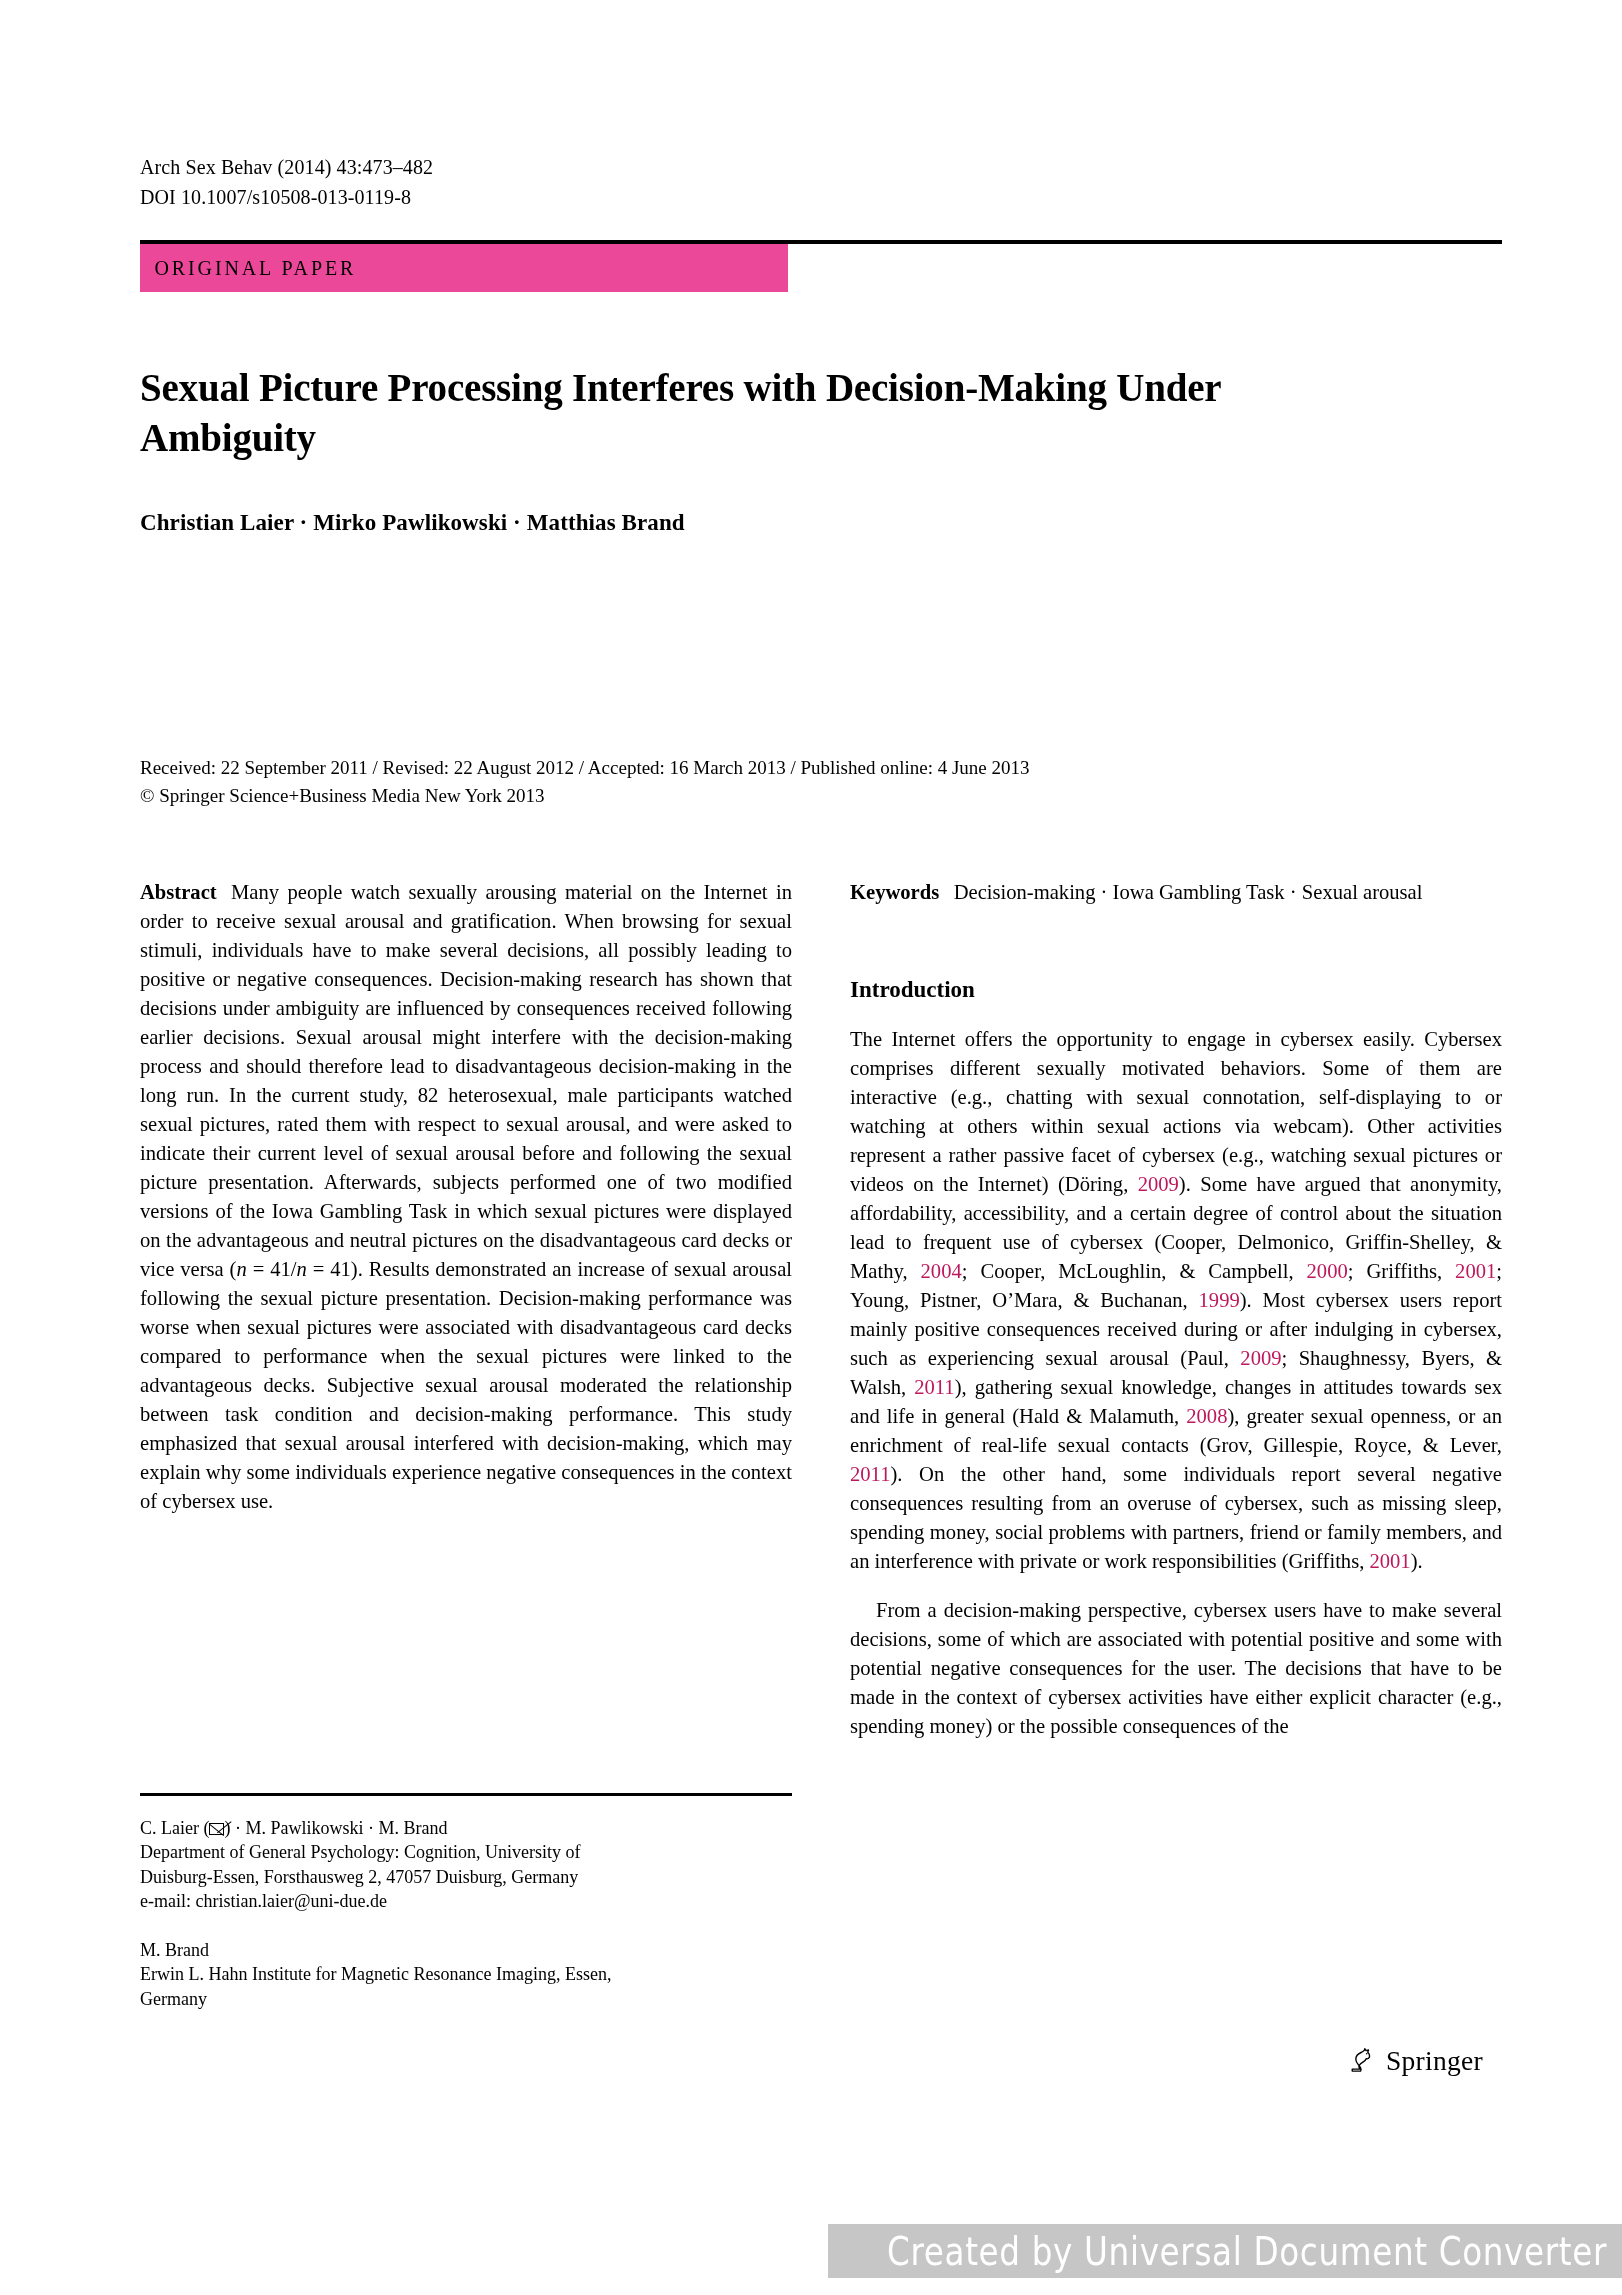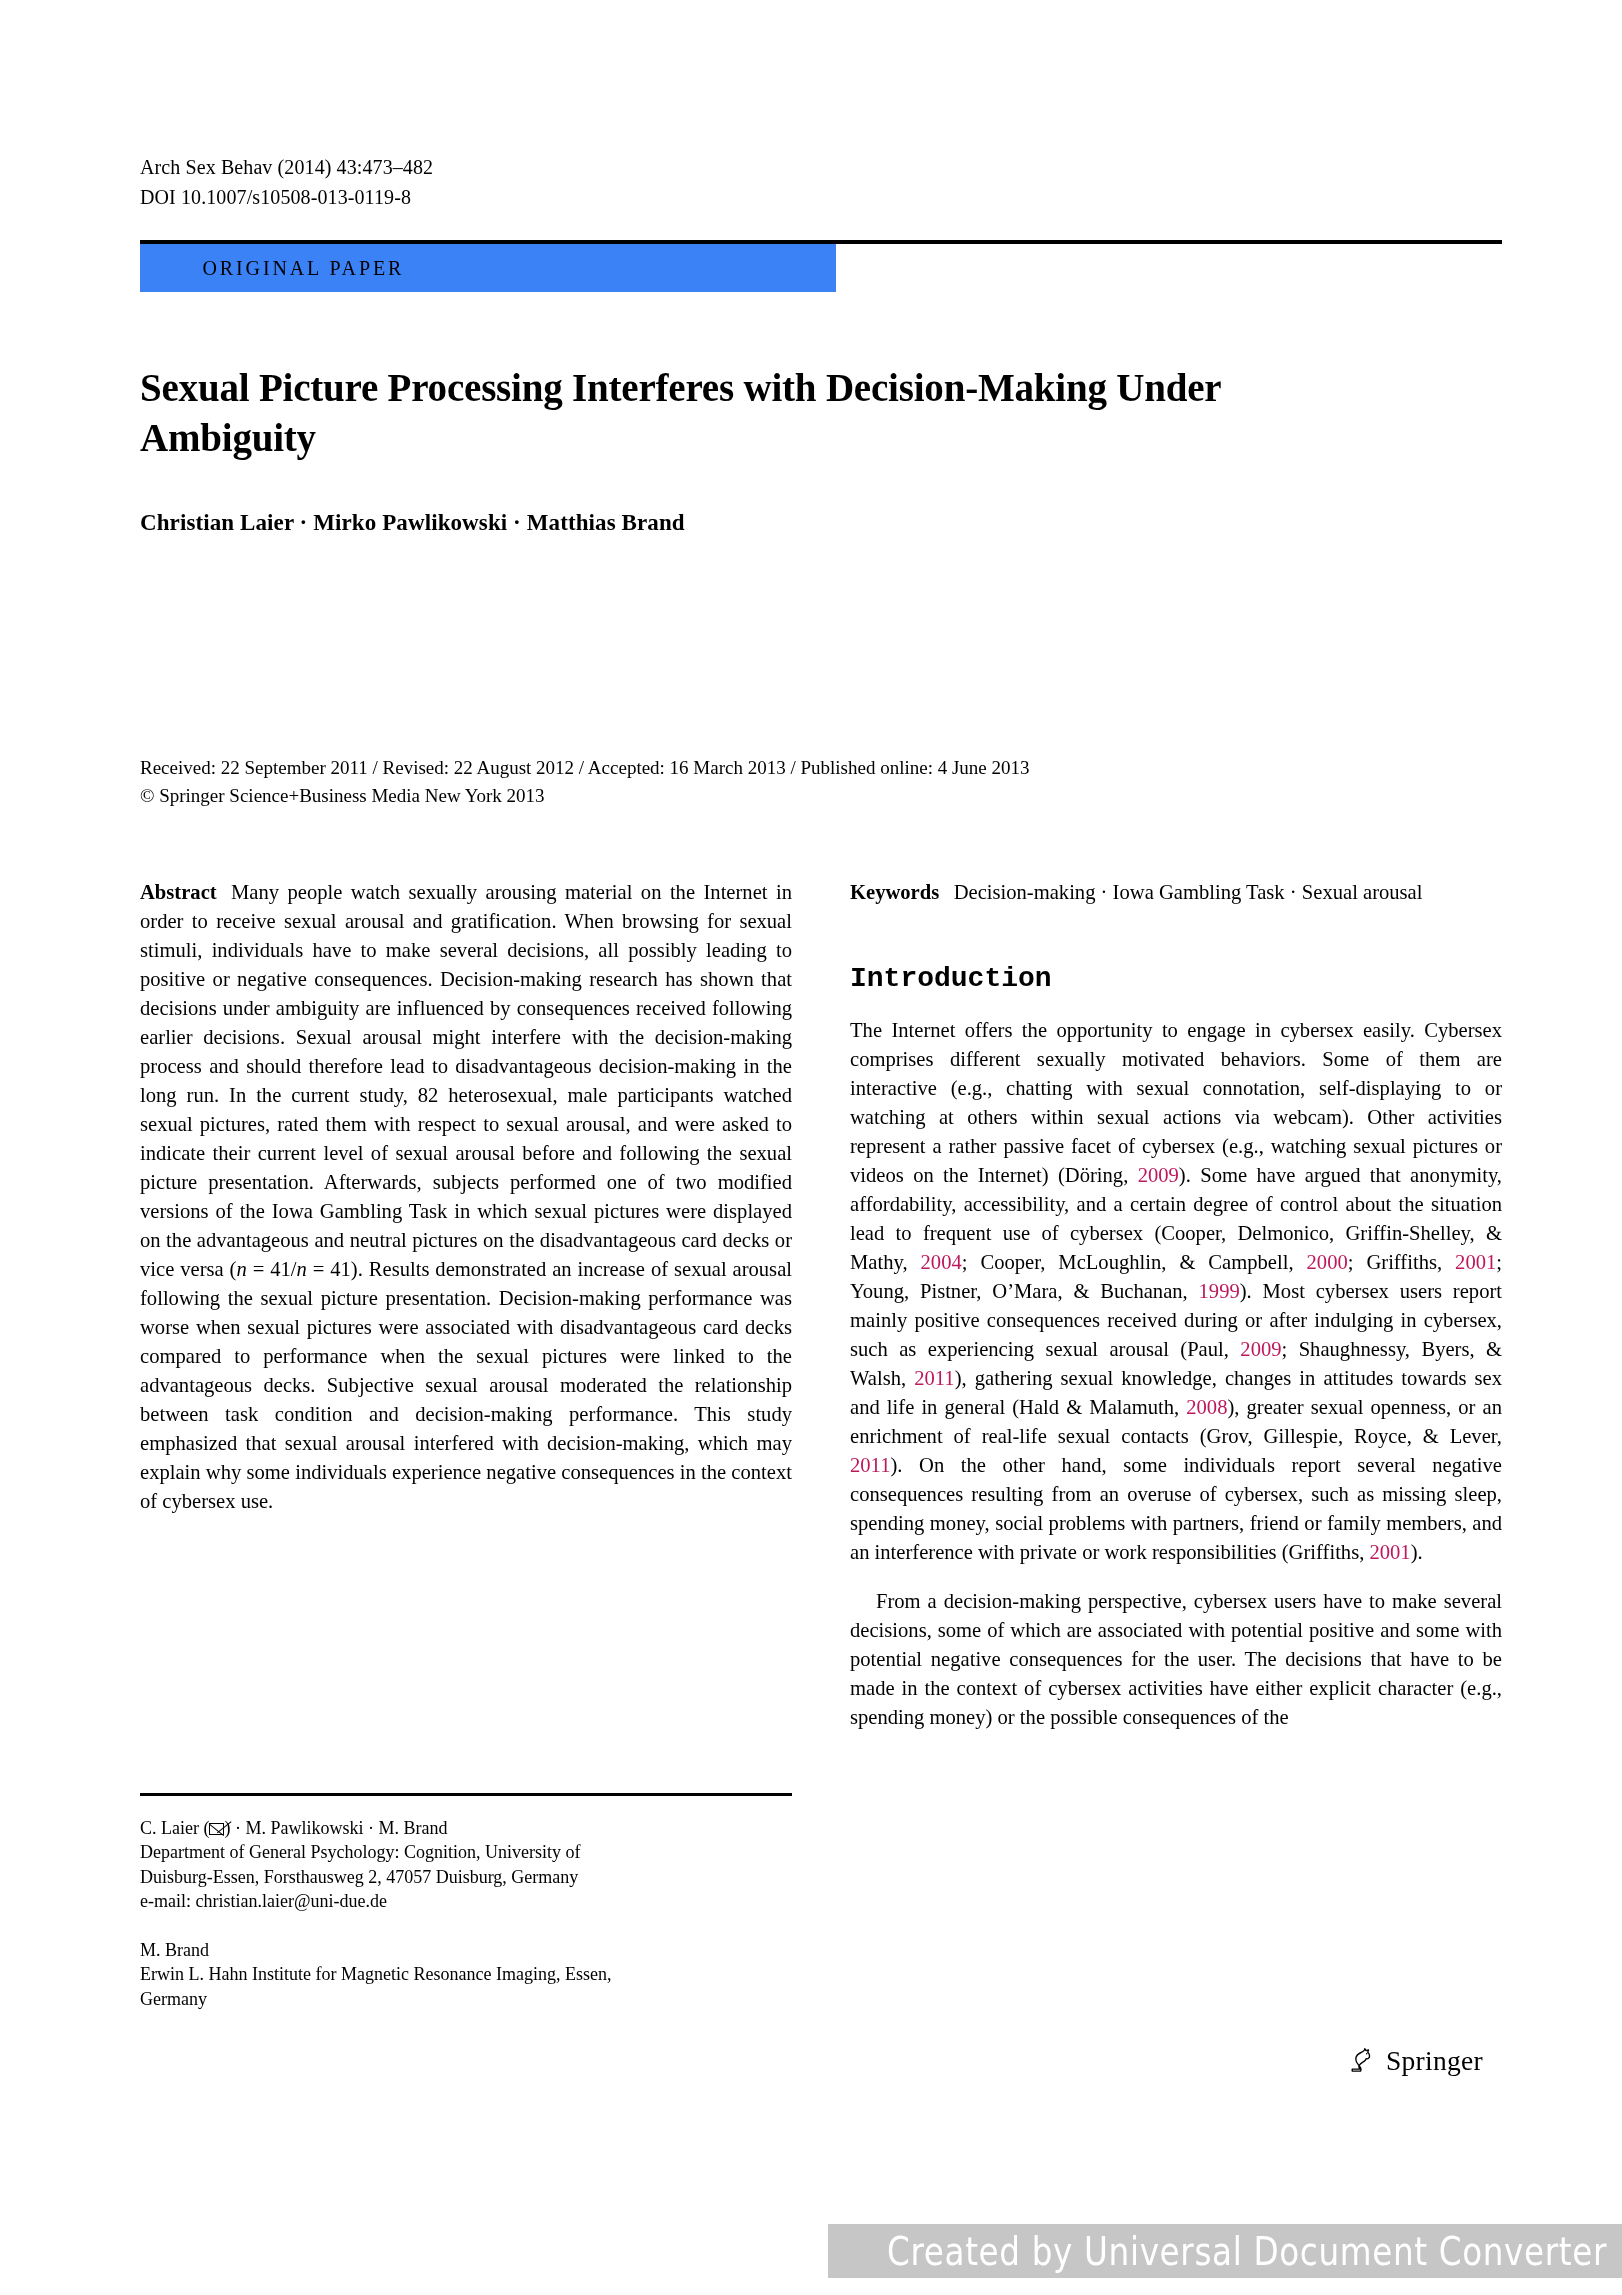--- a/index.html
+++ b/index.html
@@ -36,26 +36,25 @@
   }
 
   .rule-thick {
     margin-top: 27.5px;
     height: 4.6px;
     background: #000000;
     width: 100%;
   }
 
   .paper-type-bar {
-    background: #3b82f6;
+    background: #ec4899;
     width: 648px;
     height: 48px;
     display: flex;
     align-items: center;
-    padding-left: 48px;
   }
   .paper-type-bar .label {
     font-size: 20px;
     letter-spacing: 2.9px;
     padding-left: 14.4px;
     color: #000;
   }
 
   
   .title {
@@ -102,25 +101,24 @@
   }
   .body-text.first { text-indent: 0; }
   .body-text.indent { text-indent: 26px; }
 
   .lead-label {
     font-weight: bold;
   }
   .lead-gap { display: inline-block; width: 14.4px; }
 
   .section-head {
-    font-size: 28px;
-    font-weight: bold;
-    margin-top: 56px;
+    font-size: 23px;
+    font-weight: bold;
+    margin-top: 70px;
     margin-bottom: 22px;
-    font-family: Liberation Mono, monospace;
   }
 
   .kw-block { margin-bottom: 0; }
 
   .cite { color: #be185d; }
   .ital { font-style: italic; }
 
   
   .footnote-wrap {
     position: absolute;

